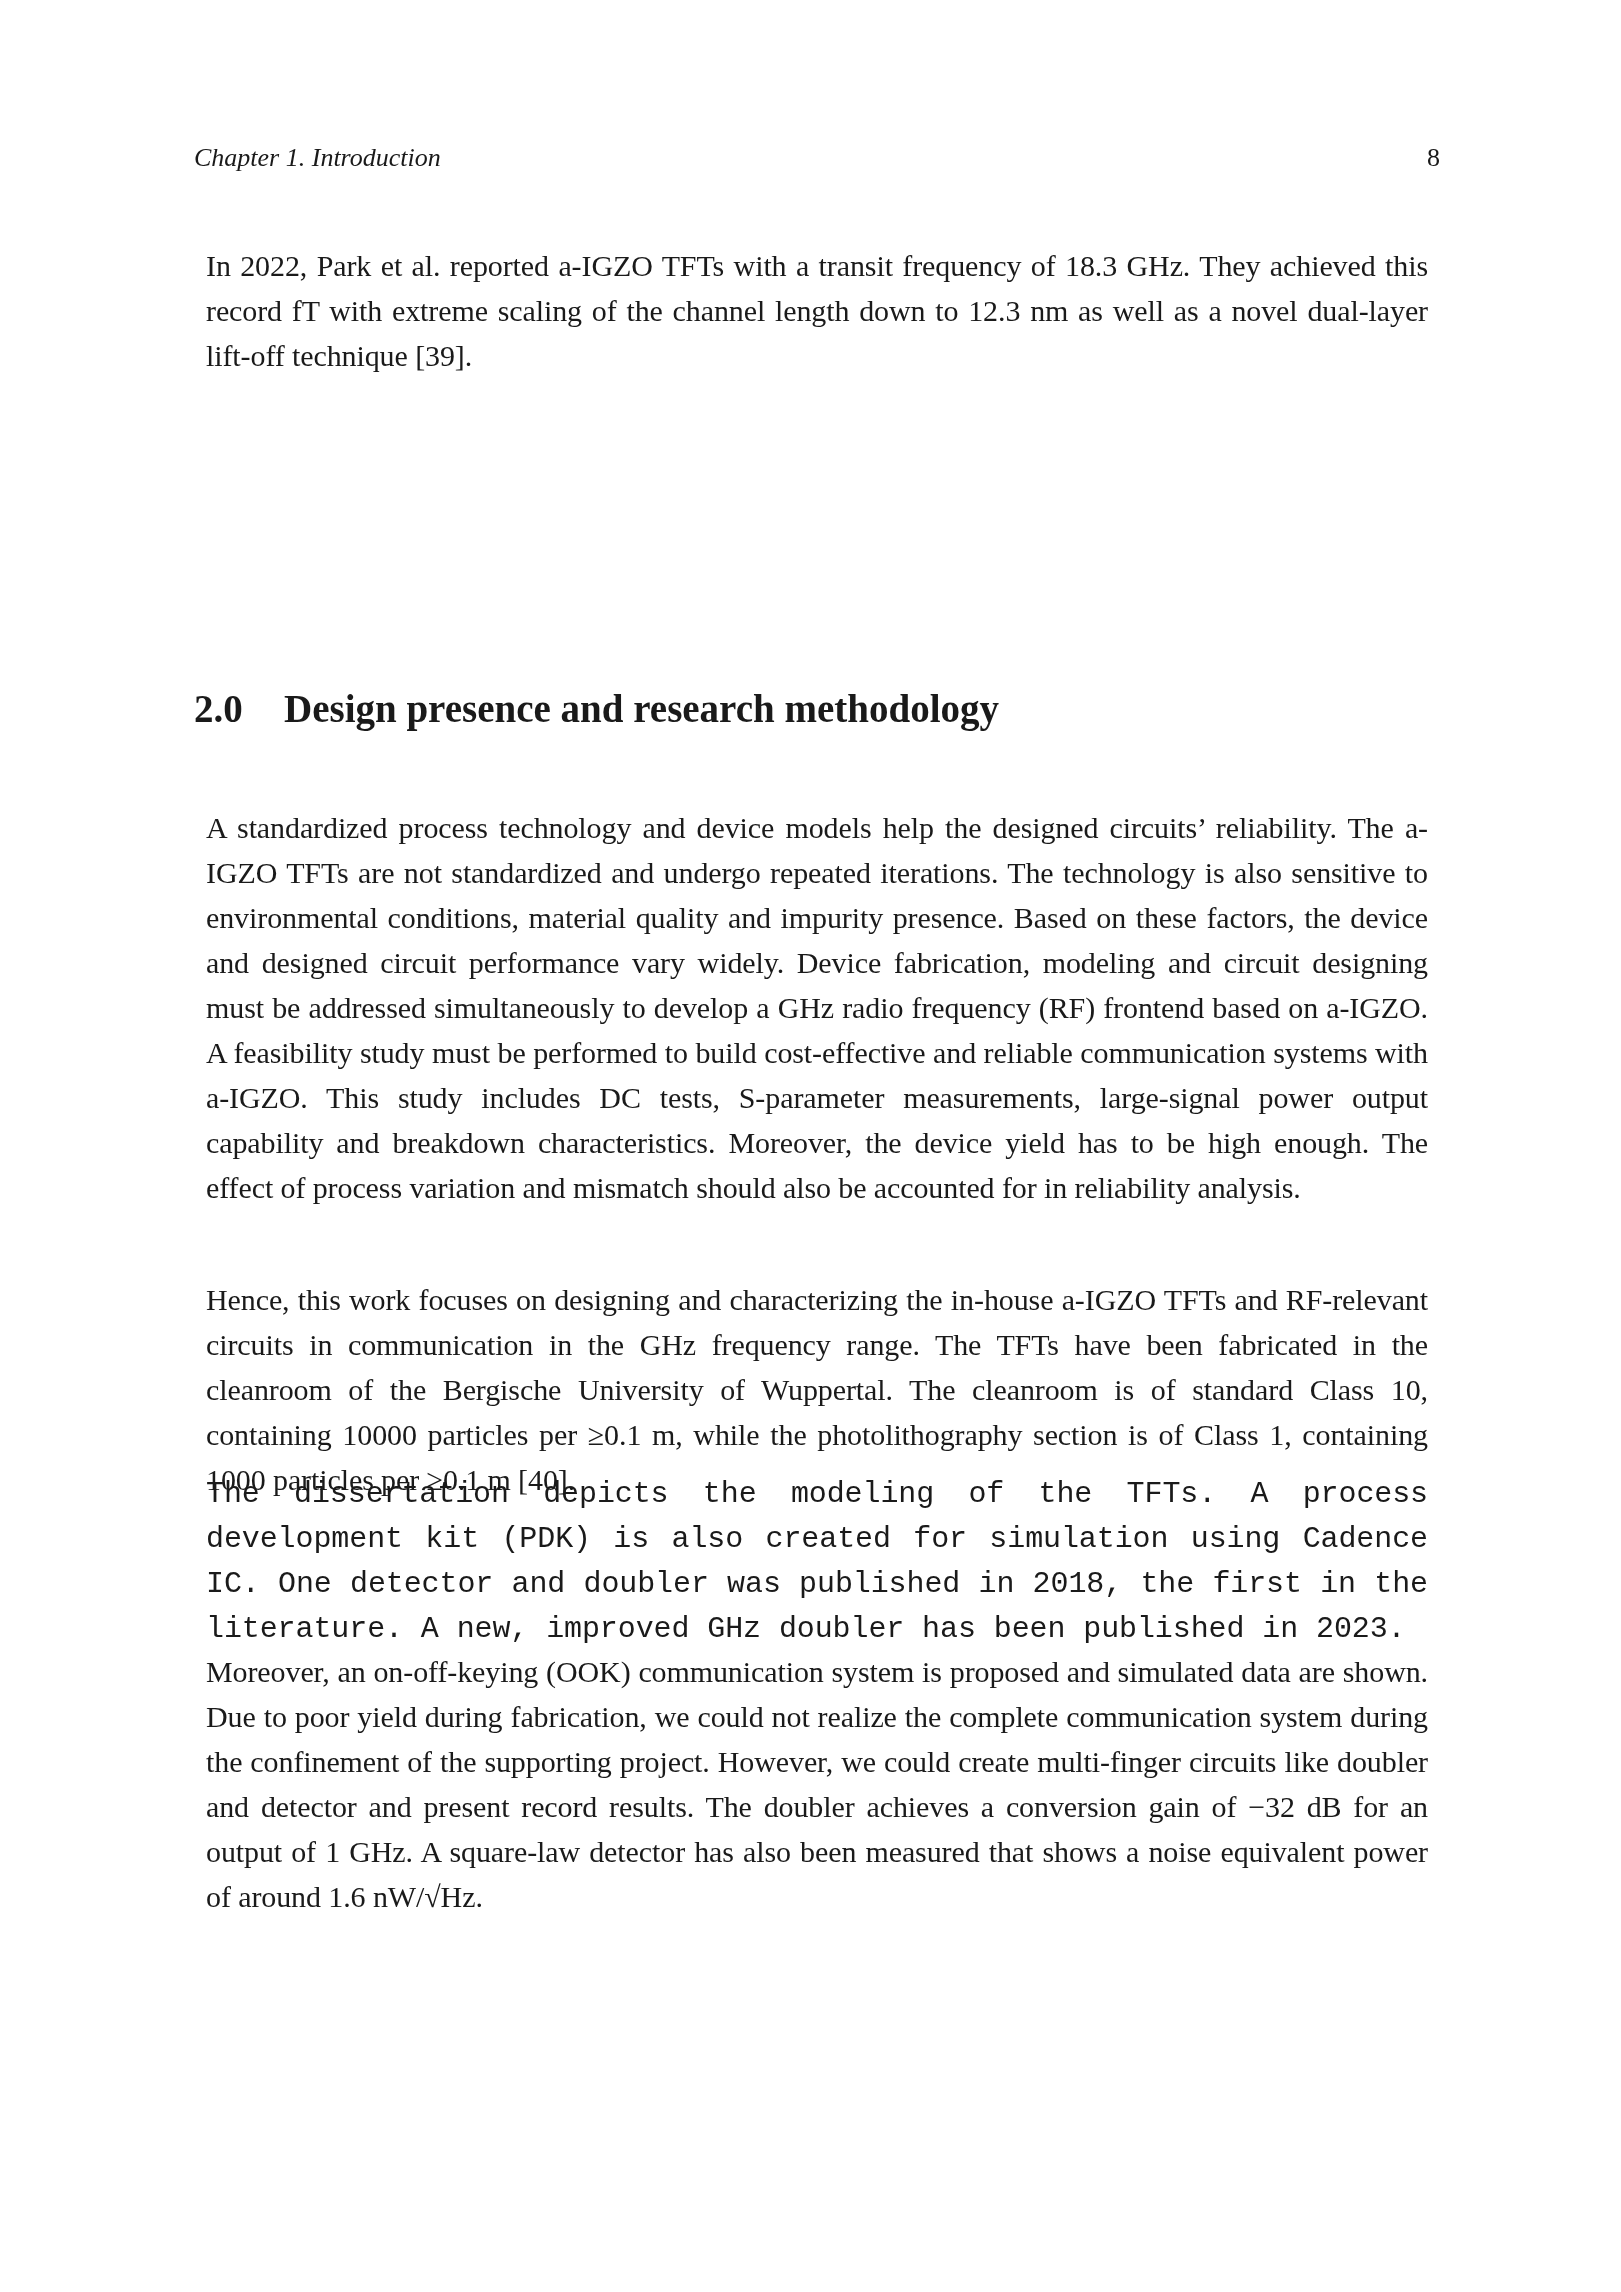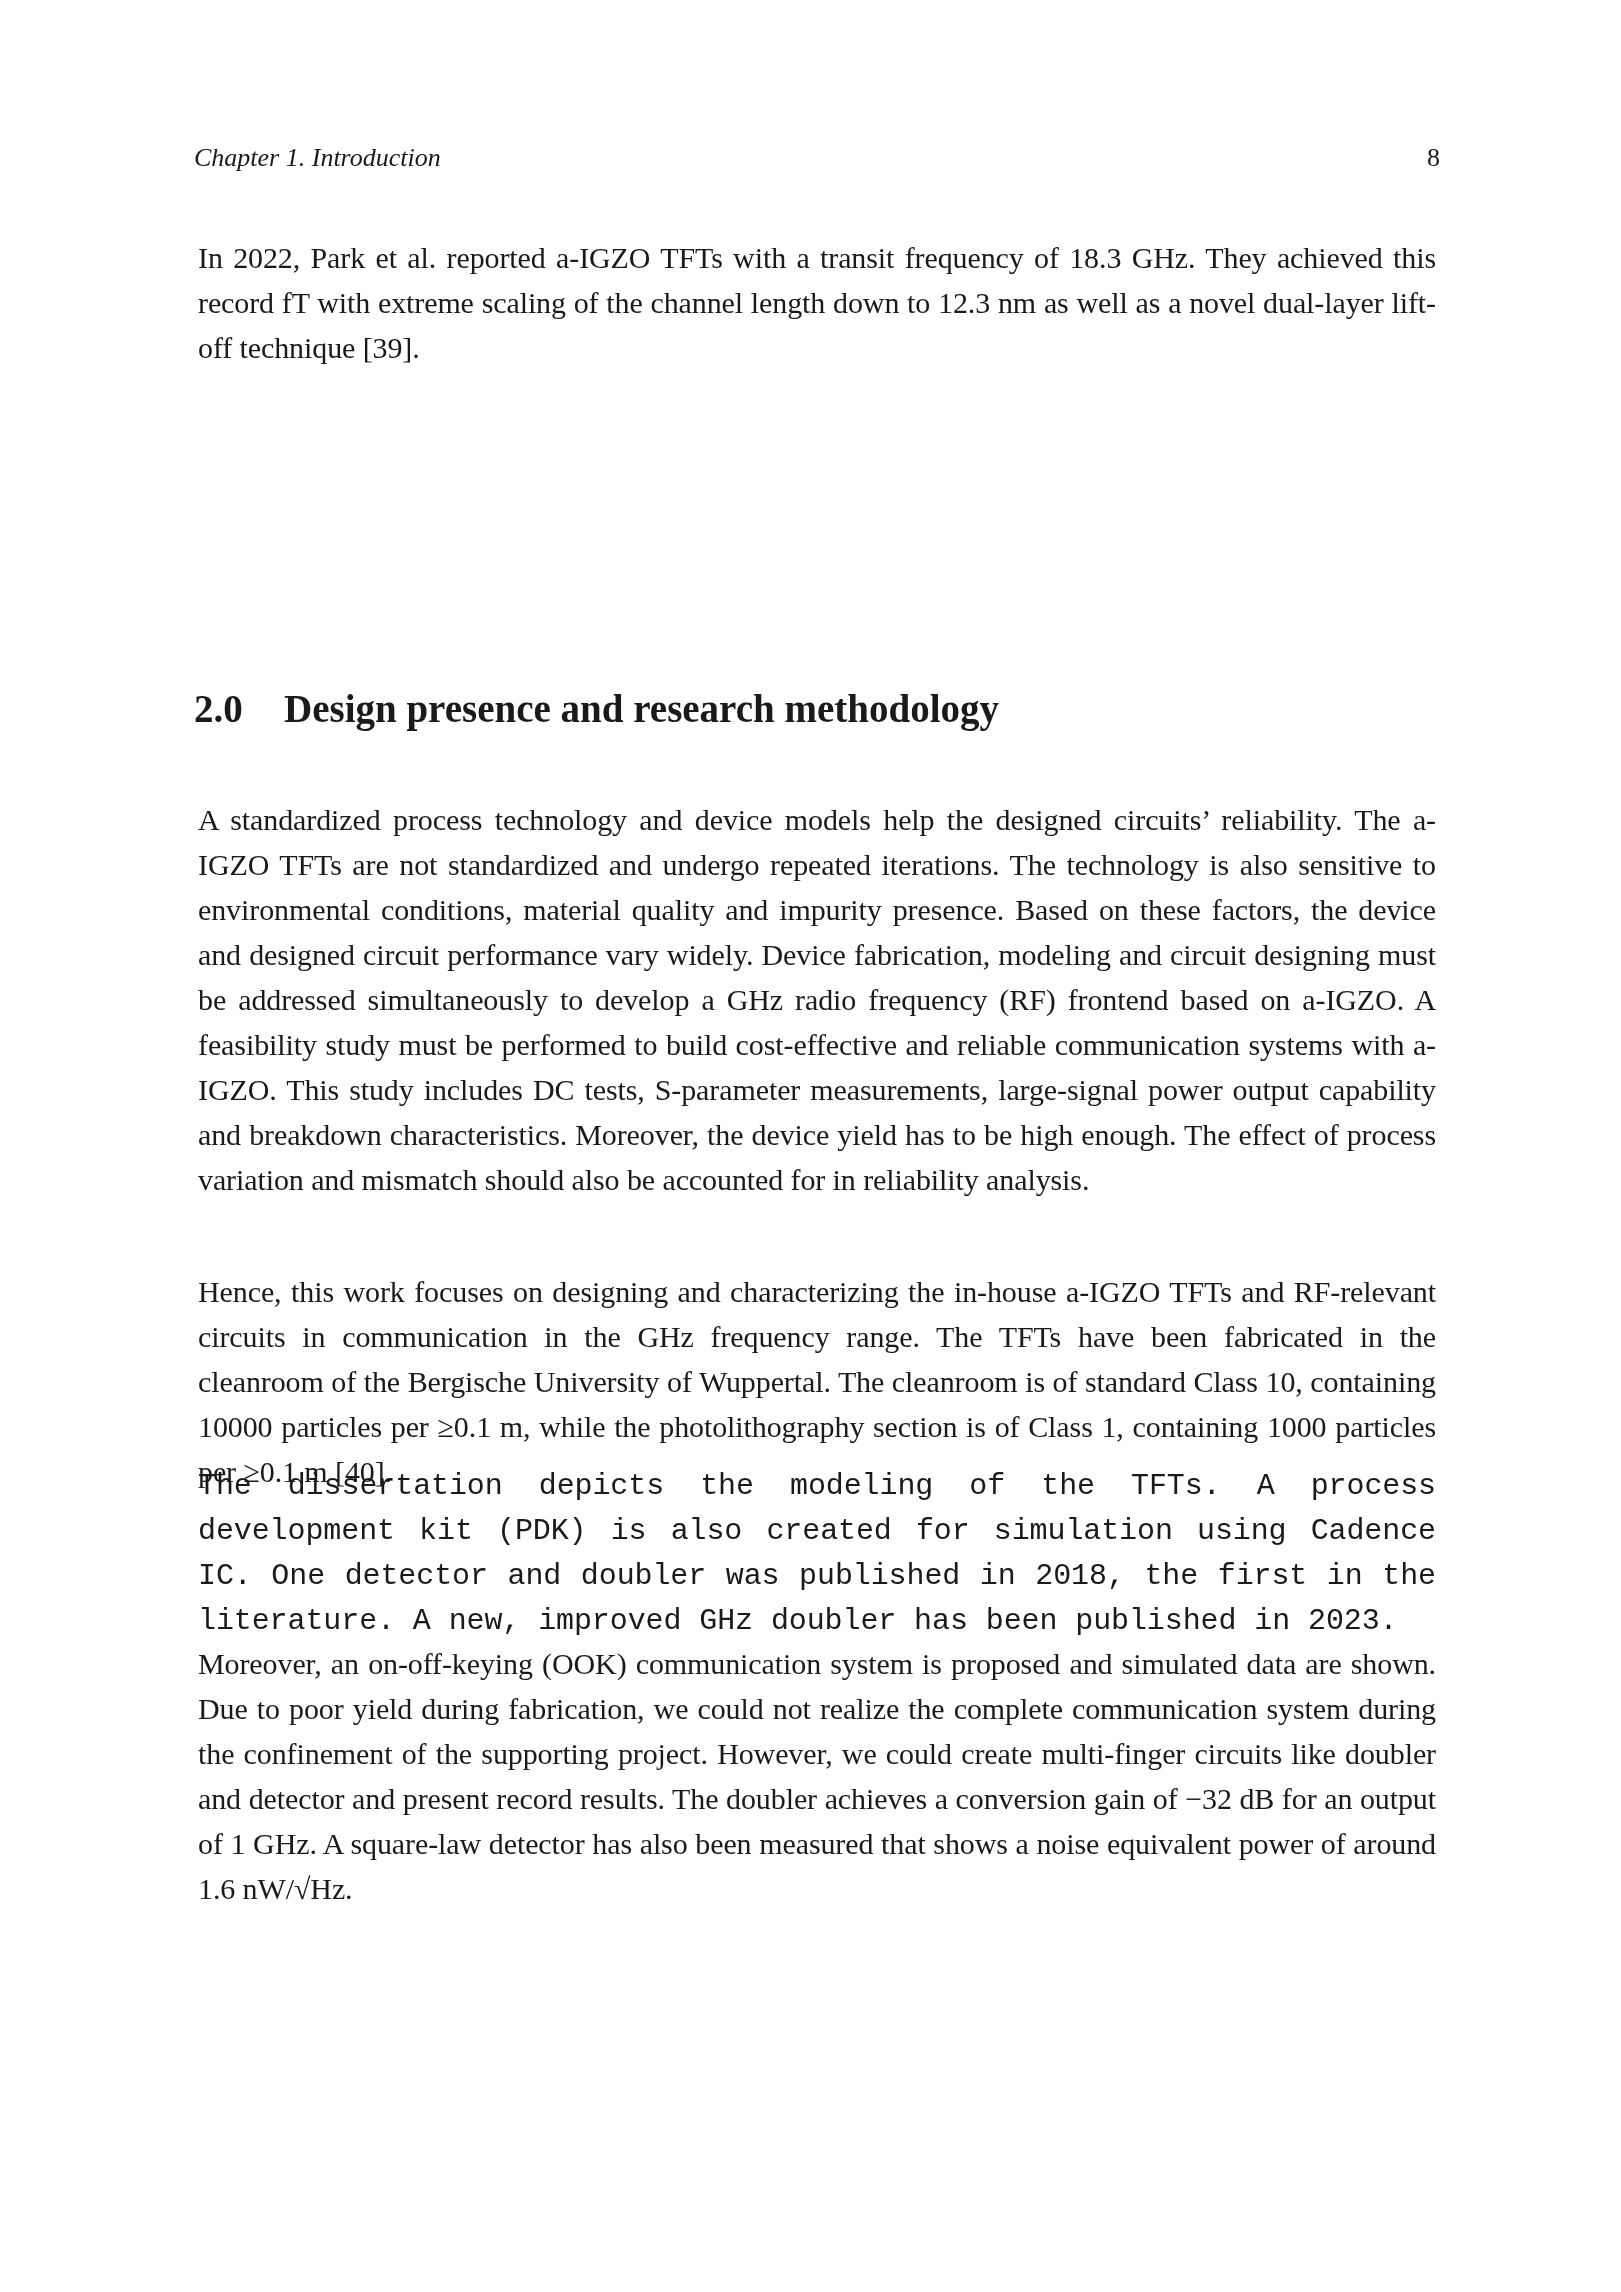--- a/index.html
+++ b/index.html
@@ -13,21 +13,21 @@
     position: absolute; left: 194px; top: 143px; width: 1246px; height: 39px;
     font-size: 26px; font-style: italic;
   }
   .header .chap { position: absolute; left: 0; top: 0; }
   .header .pnum { position: absolute; right: 0; top: 0; font-style: normal; }
   .body-text {
     position: absolute; left: 194px; width: 1246px;
     font-size: 30px; line-height: 45px; text-align: justify;
     text-align-last: left; letter-spacing: -0.1px;
   }
-  .p { margin: 4px; }
+  .p { margin: 12px; }
   .p1 { top: 231px; }
   .p2 { top: 428px; }
   .p3 { top: 537px; }
   .heading {
     position: absolute; left: 194px; top: 686px; font-size: 39px; font-weight: bold;
     white-space: nowrap;
   }
   .heading .num { display: inline-block; width: 90px; }
   .p4 { top: 793px; }
   .p5 { top: 1265px; }

